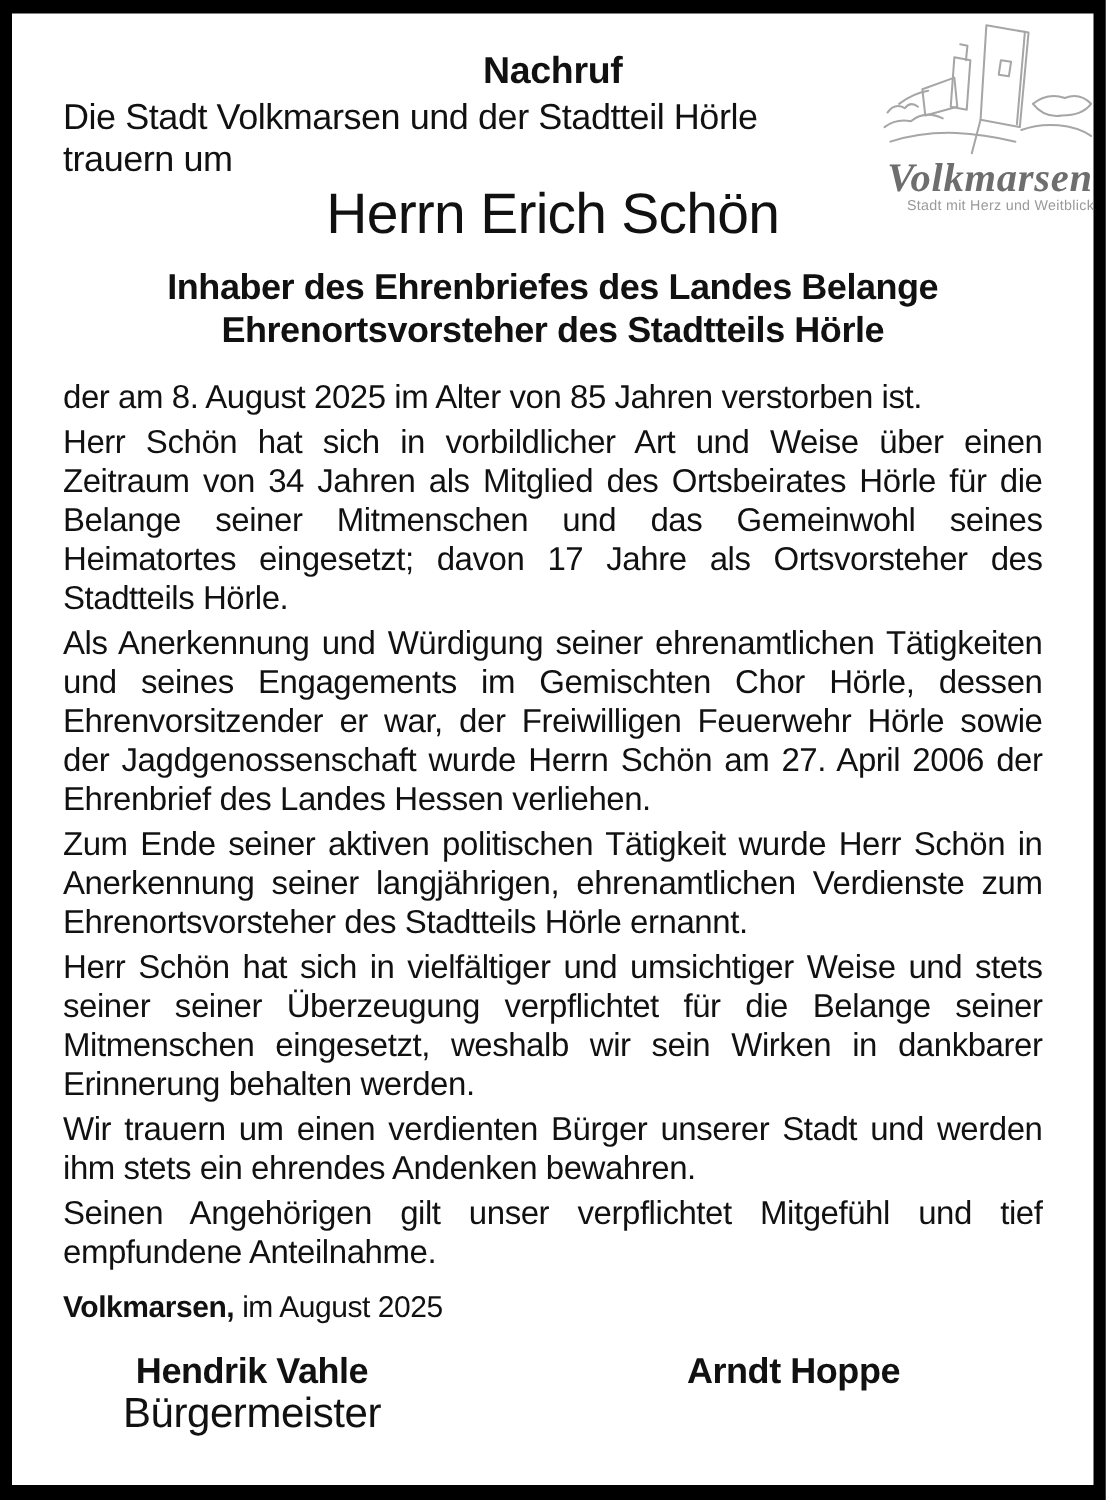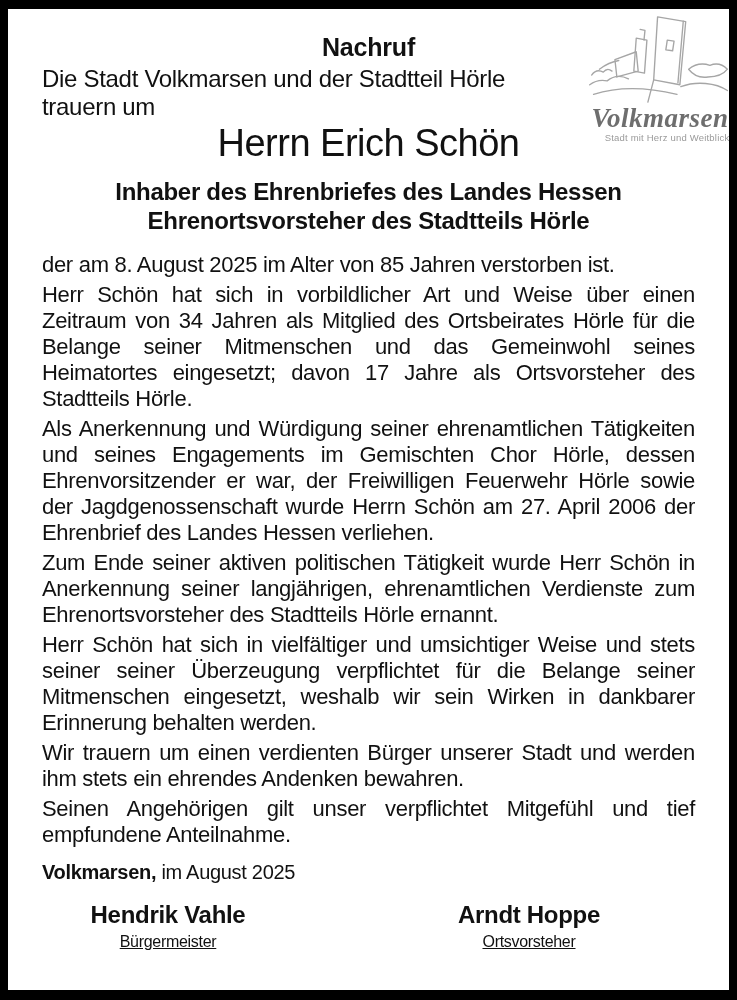--- a/index.html
+++ b/index.html
@@ -115,24 +115,23 @@
   .sig { text-align: center; width: 212px; }
   .sig-left  { margin-left: 20px; }
   .sig-right { margin-left: auto; margin-right: 60px; }
   .sig-name  {
     font-size: 24px;
     font-weight: bold;
     letter-spacing: -0.3px;
     line-height: 27px;
   }
   .sig-title {
-    font-size: 16px;
+    font-size: 28px;
     letter-spacing: -0.3px;
     line-height: 27px;
-    text-decoration: underline;
   }
 </style>
 </head>
 <body>
 
 <div class="page">
   <div class="content">
 
     <div class="logo">
       <span>
@@ -167,21 +166,21 @@
     <h1 class="notice-type">Nachruf</h1>
 
     <div class="intro">
       <div>Die Stadt Volkmarsen und der Stadtteil Hörle</div>
       <div>trauern um</div>
     </div>
 
     <h2 class="deceased-name">Herrn Erich Schön</h2>
 
     <div class="honors">
-      <div>Inhaber des Ehrenbriefes des Landes Hessen</div>
+      <div>Inhaber des Ehrenbriefes des Landes Belange</div>
       <div>Ehrenortsvorsteher des Stadtteils Hörle</div>
     </div>
 
     <div class="body-text">
       <p>der am 8. August 2025 im Alter von 85 Jahren verstorben ist.</p>
       <p>Herr Schön hat sich in vorbildlicher Art und Weise über einen Zeitraum von 34 Jahren als Mitglied des Ortsbeirates Hörle für die Belange seiner Mitmenschen und das Gemeinwohl seines Heimatortes eingesetzt; davon 17 Jahre als Ortsvorsteher des Stadtteils Hörle.</p>
       <p>Als Anerkennung und Würdigung seiner ehrenamtlichen Tätigkeiten und seines Engagements im Gemischten Chor Hörle, dessen Ehrenvorsitzender er war, der Freiwilligen Feuerwehr Hörle sowie der Jagdgenossenschaft wurde Herrn Schön am 27. April 2006 der Ehrenbrief des Landes Hessen verliehen.</p>
       <p>Zum Ende seiner aktiven politischen Tätigkeit wurde Herr Schön in Anerkennung seiner langjährigen, ehrenamtlichen Verdienste zum Ehrenortsvorsteher des Stadtteils Hörle ernannt.</p>
       <p>Herr Schön hat sich in vielfältiger und umsichtiger Weise und stets seiner seiner Überzeugung verpflichtet für die Belange seiner Mitmenschen eingesetzt, weshalb wir sein Wirken in dankbarer Erinnerung behalten werden.</p>
       <p>Wir trauern um einen verdienten Bürger unserer Stadt und werden ihm stets ein ehrendes Andenken bewahren.</p>
@@ -193,18 +192,17 @@
       <span>im August 2025</span>
     </p>
 
     <div class="signatures">
       <div class="sig sig-left">
         <div class="sig-name">Hendrik Vahle</div>
         <div class="sig-title">Bürgermeister</div>
       </div>
       <div class="sig sig-right">
         <div class="sig-name">Arndt Hoppe</div>
-        <div class="sig-title">Ortsvorsteher</div>
       </div>
     </div>
 
   </div>
 </div>
 
 </body></html>

